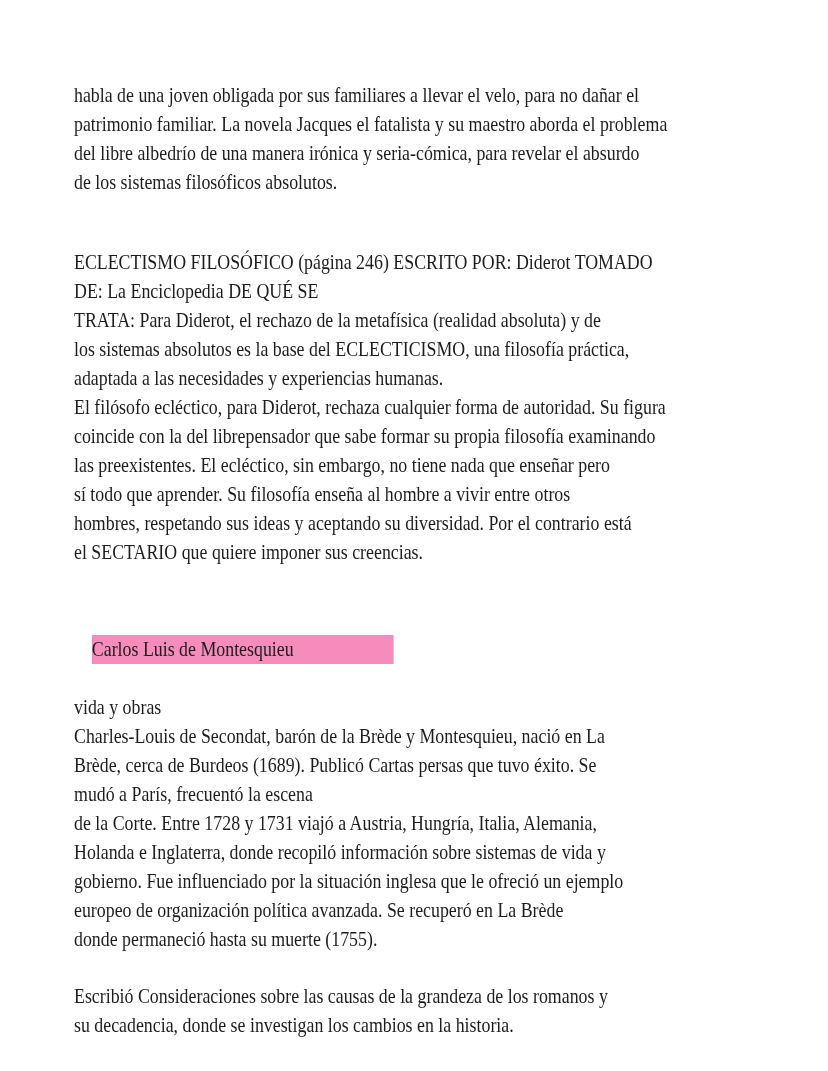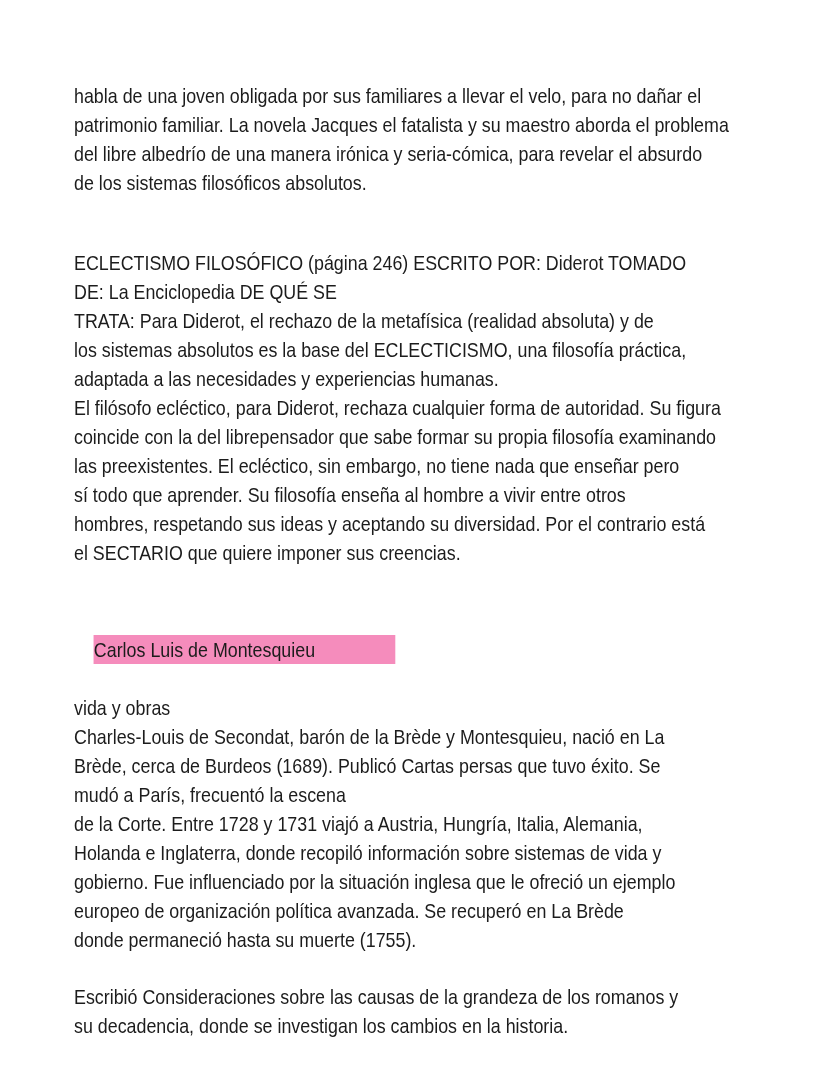--- a/index.html
+++ b/index.html
@@ -11,21 +11,21 @@
     width: 828px;
     height: 1071px;
     overflow: hidden;
   }
   .page {
     box-sizing: border-box;
     width: 828px;
     height: 1071px;
     padding: 81px 0 0 74px;
     background: #ffffff;
-    font-family: Liberation Sans, sans-serif;
+    font-family: Liberation Serif, serif;
     font-size: 21px;
     line-height: 29px;
     color: #1c1c1c;
   }
   
   .block {
     margin: 0;
     white-space: pre;
     transform: scaleX(0.85);
     transform-origin: 0 0;

